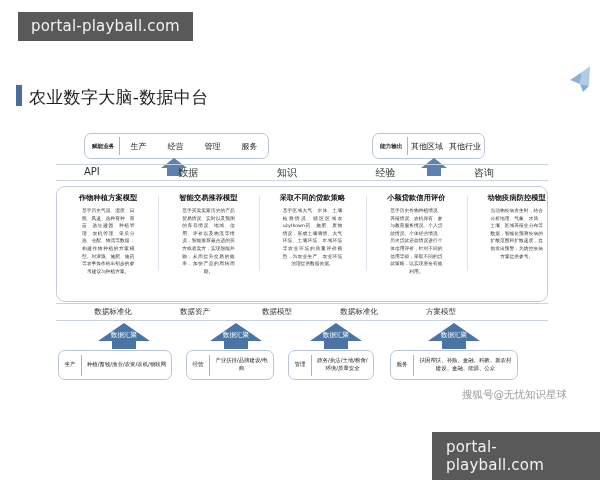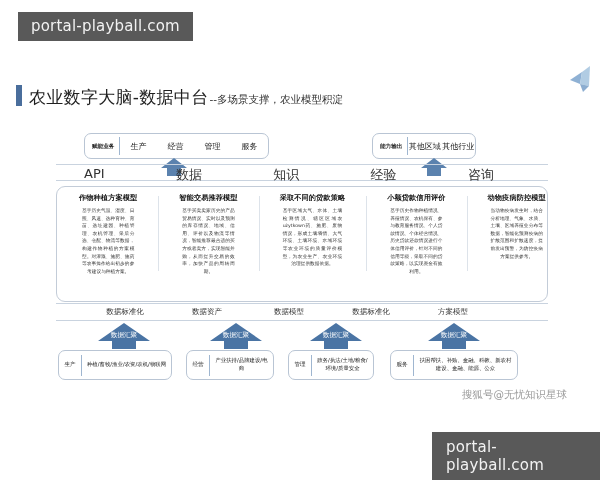--- a/index.html
+++ b/index.html
@@ -43,48 +43,48 @@
     box-sizing:border-box;
   }
   .cap-label{
     width:34px;font-size:5.6px;line-height:1.25;color:#222;font-weight:bold;
     padding-left:7px;box-sizing:border-box;
   }
   .cap-div{width:1px;height:18px;background:#9fb6d0;}
   .cap-items{display:flex;flex:1;justify-content:space-around;align-items:center;}
   .cap-items span{font-size:8px;color:#222;}
   #cap-left{left:84px;top:133px;width:185px;}
-  #cap-right{left:372px;top:133px;width:104px;}
+  #cap-right{left:372px;top:133px;width:113px;}
   
   .up-arrow{position:absolute;}
   
   .rule{position:absolute;height:1px;background:#c9d3df;}
   
   .api-row{position:absolute;left:84px;top:166px;width:410px;display:flex;justify-content:space-between;}
-  .api-row span{font-size:13px;color:#333;}
+  .api-row span{font-size:10px;color:#333;}
   
   .card-frame{
     position:absolute;left:56px;top:186px;width:492px;height:116px;
     border:1px solid #c3ccd8;border-radius:9px;background:#fff;box-sizing:border-box;
   }
   .cards{position:absolute;left:58px;top:190px;width:488px;display:flex;}
   .card{flex:1;padding:0 21px;box-sizing:border-box;position:relative;}
   .card + .card::before{
     content:"";position:absolute;left:0;top:6px;bottom:4px;width:1px;background:#dde3ea;
   }
   .card-title{
     font-size:7.2px;font-weight:bold;color:#111;text-align:center;
     margin:3px 0 4px 0;letter-spacing:.1px;white-space:nowrap;
   }
   .card-body{
     font-size:4.7px;line-height:1.62;color:#333;text-align:justify;
     text-align-last:center;padding:0 3px;
   }
   
-  .lvl-row{position:absolute;left:84px;top:307px;width:410px;display:flex;}
+  .lvl-row{position:absolute;left:72px;top:307px;width:410px;display:flex;}
   .lvl-row span{flex:1;text-align:center;font-size:7.5px;color:#333;}
   
   .bcap{
     position:absolute;height:30px;top:350px;
     border:1px solid #b9c5d4;border-radius:7px;background:#fff;
     display:flex;align-items:center;box-sizing:border-box;
   }
   .bcap-key{
     width:22px;font-size:5.6px;line-height:1.3;color:#222;text-align:center;
     flex:0 0 22px;
@@ -101,21 +101,20 @@
 </head>
 <body>
 
 <div class="wm-top">portal-playball.com</div>
 <div class="wm-sohu">搜狐号@无忧知识星球</div>
 <div class="wm-bottom">portal-playball.com</div>
 
 <div class="title-wrap">
   <div class="title-bar"></div>
   <span class="title-main">农业数字大脑-数据中台</span>
-  <span class="title-sub">--多场景支撑，农业模型积淀</span>
 </div>
 
 <svg class="deco" viewBox="0 0 38 34">
   <polygon points="14,18 26,10 24,22" fill="#7ba3cc" opacity="0.85"></polygon>
   <polygon points="26,10 34,4 33,24 24,22" fill="#a9c6e0" opacity="0.9"></polygon>
   <polygon points="24,22 33,24 27,30" fill="#6f98c4" opacity="0.8"></polygon>
 </svg>
 
 <div class="cap" id="cap-left">
   <div class="cap-label">赋能业务</div>

